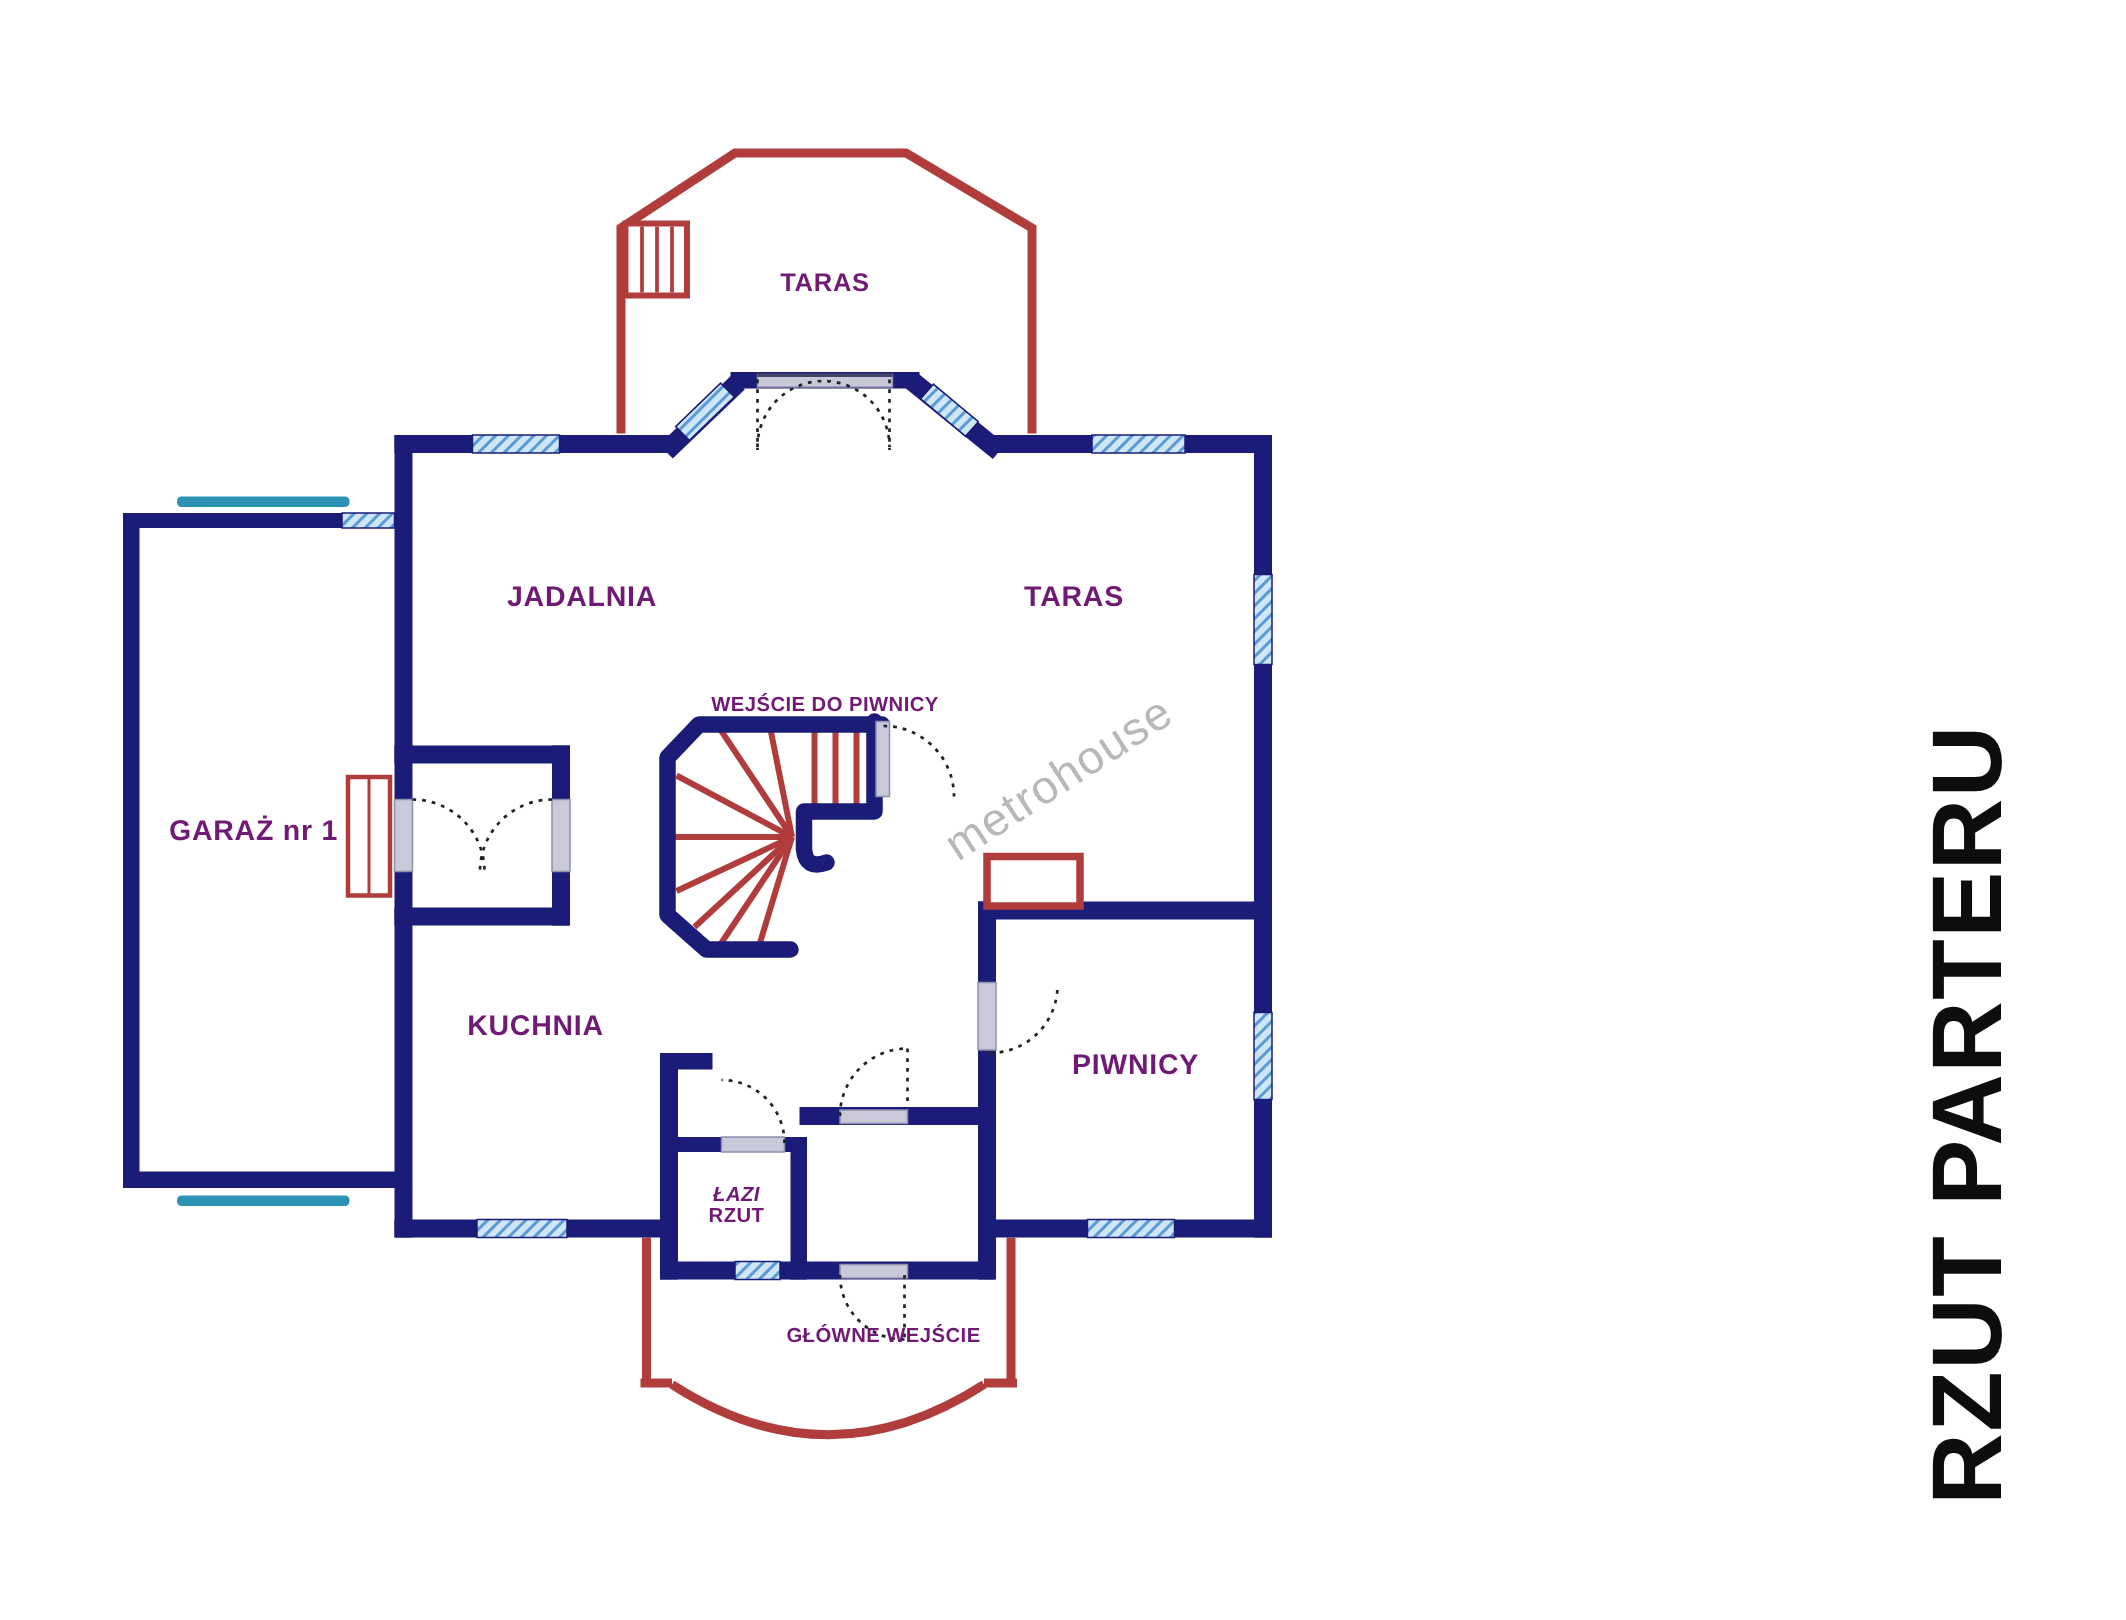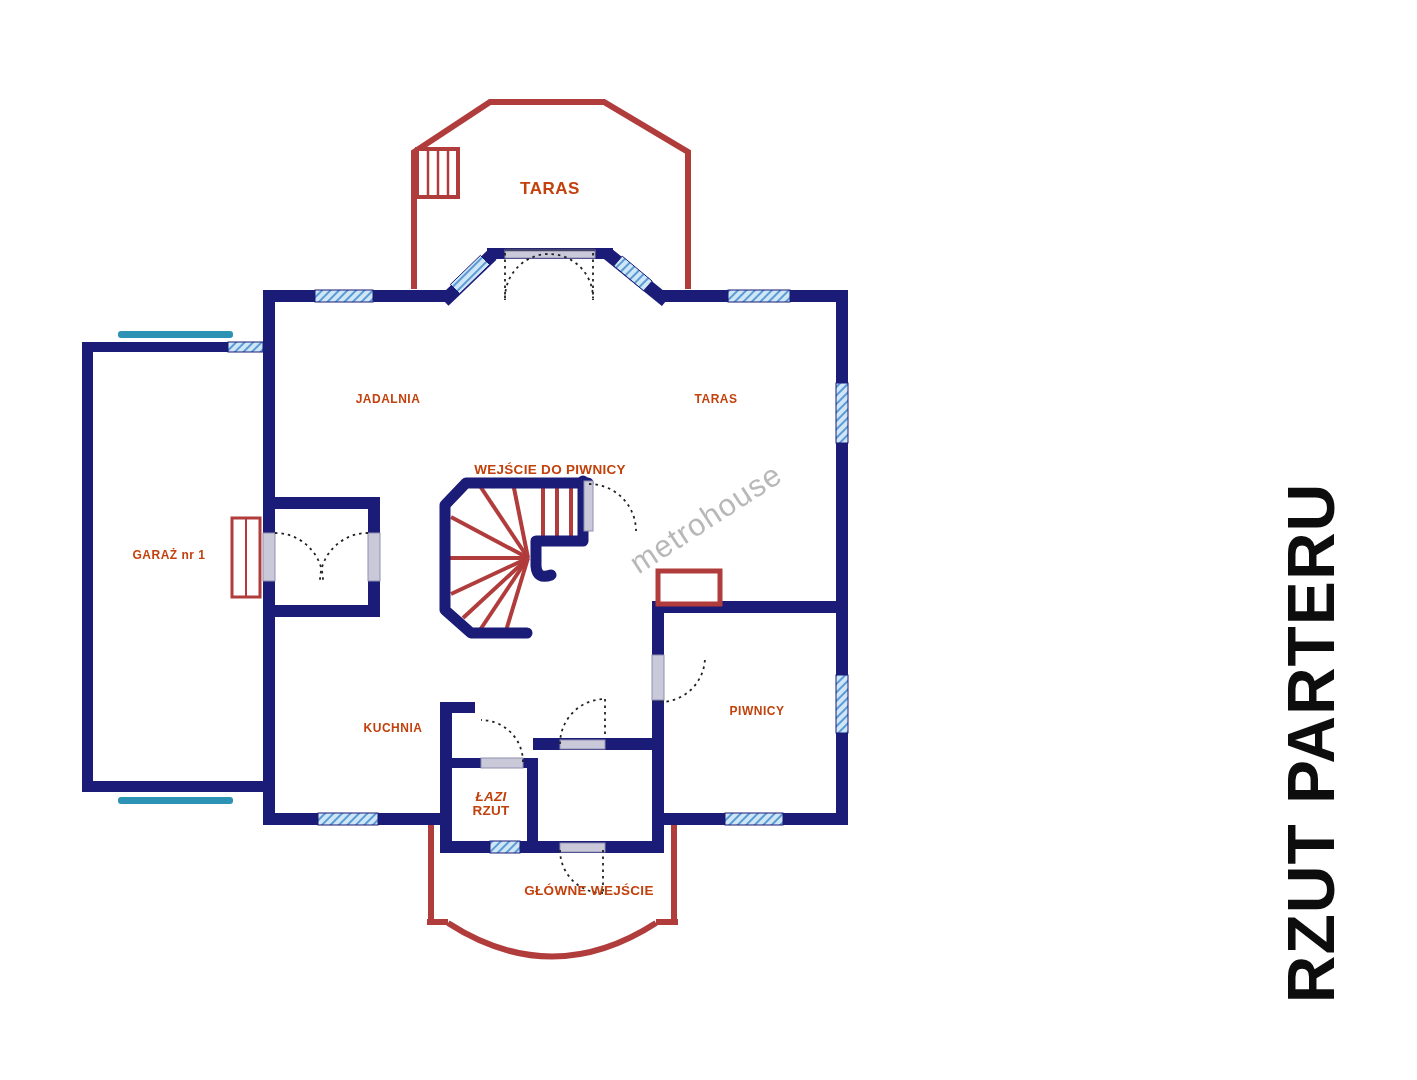--- a/index.html
+++ b/index.html
@@ -8,27 +8,27 @@
     background:#ffffff;
     position:relative;
     overflow:hidden;
     font-family:"Liberation Sans", sans-serif;
   }
   #plan-svg{position:absolute;left:0;top:0;}
   .lbl{
     position:absolute;
     transform:translate(-50%,-50%);
     font-weight:bold;
-    color:#c2410c;
+    color:#701a75;
     letter-spacing:.5px;
     white-space:nowrap;
     text-align:center;
     line-height:1.05;
   }
-  .lbl-room{font-size:12px;}
+  .lbl-room{font-size:19px;}
   .lbl-taras{font-size:17px;}
   .lbl-small{font-size:13.5px;letter-spacing:.3px;}
   .watermark{
     position:absolute;
     left:706px;top:519px;
     transform:translate(-50%,-50%) rotate(-33deg);
     font-size:31px;
     color:#b8b8b8;
     letter-spacing:1px;
     font-weight:normal;
@@ -173,21 +173,21 @@
     <rect x="232" y="518" width="28" height="79" fill="#ffffff" stroke="#b13c3c" stroke-width="3"></rect>
     <line x1="246" y1="518" x2="246" y2="597" stroke="#b13c3c" stroke-width="2"></line>
   </g>
   <rect x="658" y="571" width="62" height="33" fill="#ffffff" stroke="#b13c3c" stroke-width="5"></rect>
 </svg>
 
 <div class="lbl lbl-taras" style="left:550px;top:189px;">TARAS</div>
 <div class="lbl lbl-room" style="left:388px;top:399px;">JADALNIA</div>
 <div class="lbl lbl-room" style="left:716px;top:399px;">TARAS</div>
 <div class="lbl lbl-room" style="left:169px;top:555px;">GARAŻ nr 1</div>
-<div class="lbl lbl-room" style="left:357px;top:728px;margin-left:36px;">KUCHNIA</div>
+<div class="lbl lbl-room" style="left:357px;top:685px;">KUCHNIA</div>
 <div class="lbl lbl-room" style="left:757px;top:711px;">PIWNICY</div>
 <div class="lbl lbl-small" style="left:491px;top:804px;">
   <span style="display:block;font-style:italic;">ŁAZI</span>
   <span style="display:block;">RZUT</span>
 </div>
 <div class="lbl lbl-small" style="left:550px;top:470px;text-align:center;">WEJŚCIE DO PIWNICY</div>
 <div class="lbl lbl-small" style="left:589px;top:891px;">GŁÓWNE WEJŚCIE</div>
 
 <div class="watermark">metrohouse</div>
 <div class="side-title">RZUT PARTERU</div>

